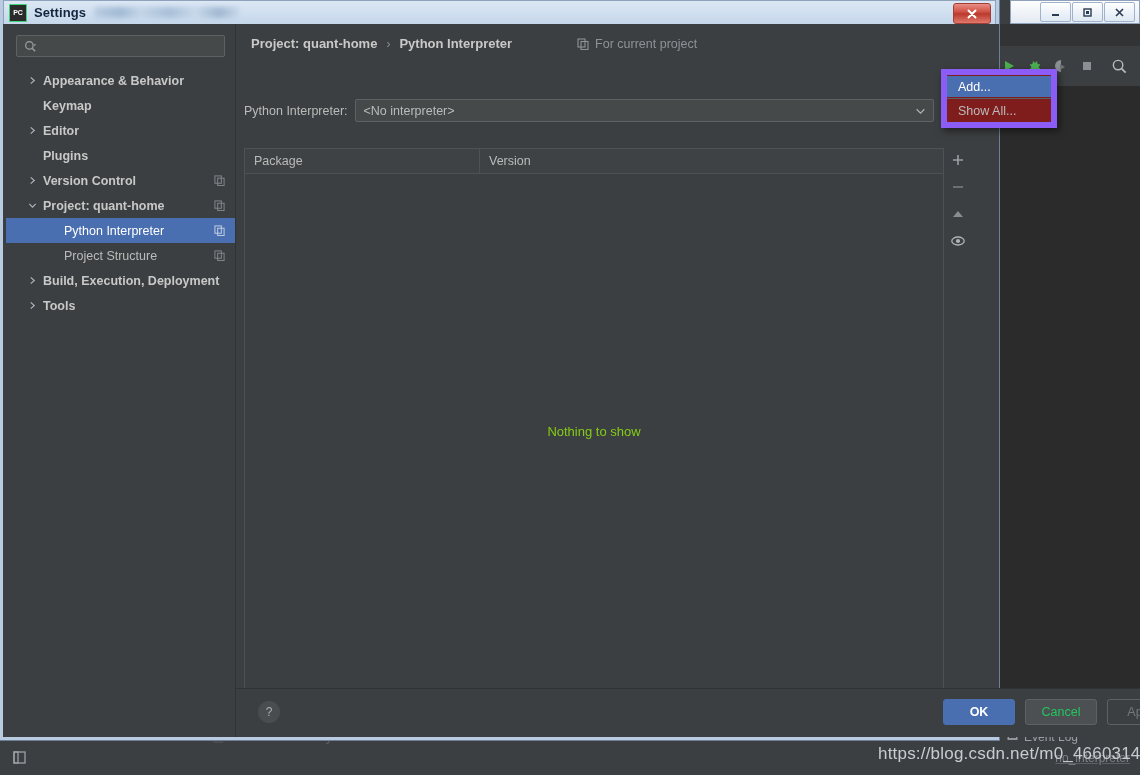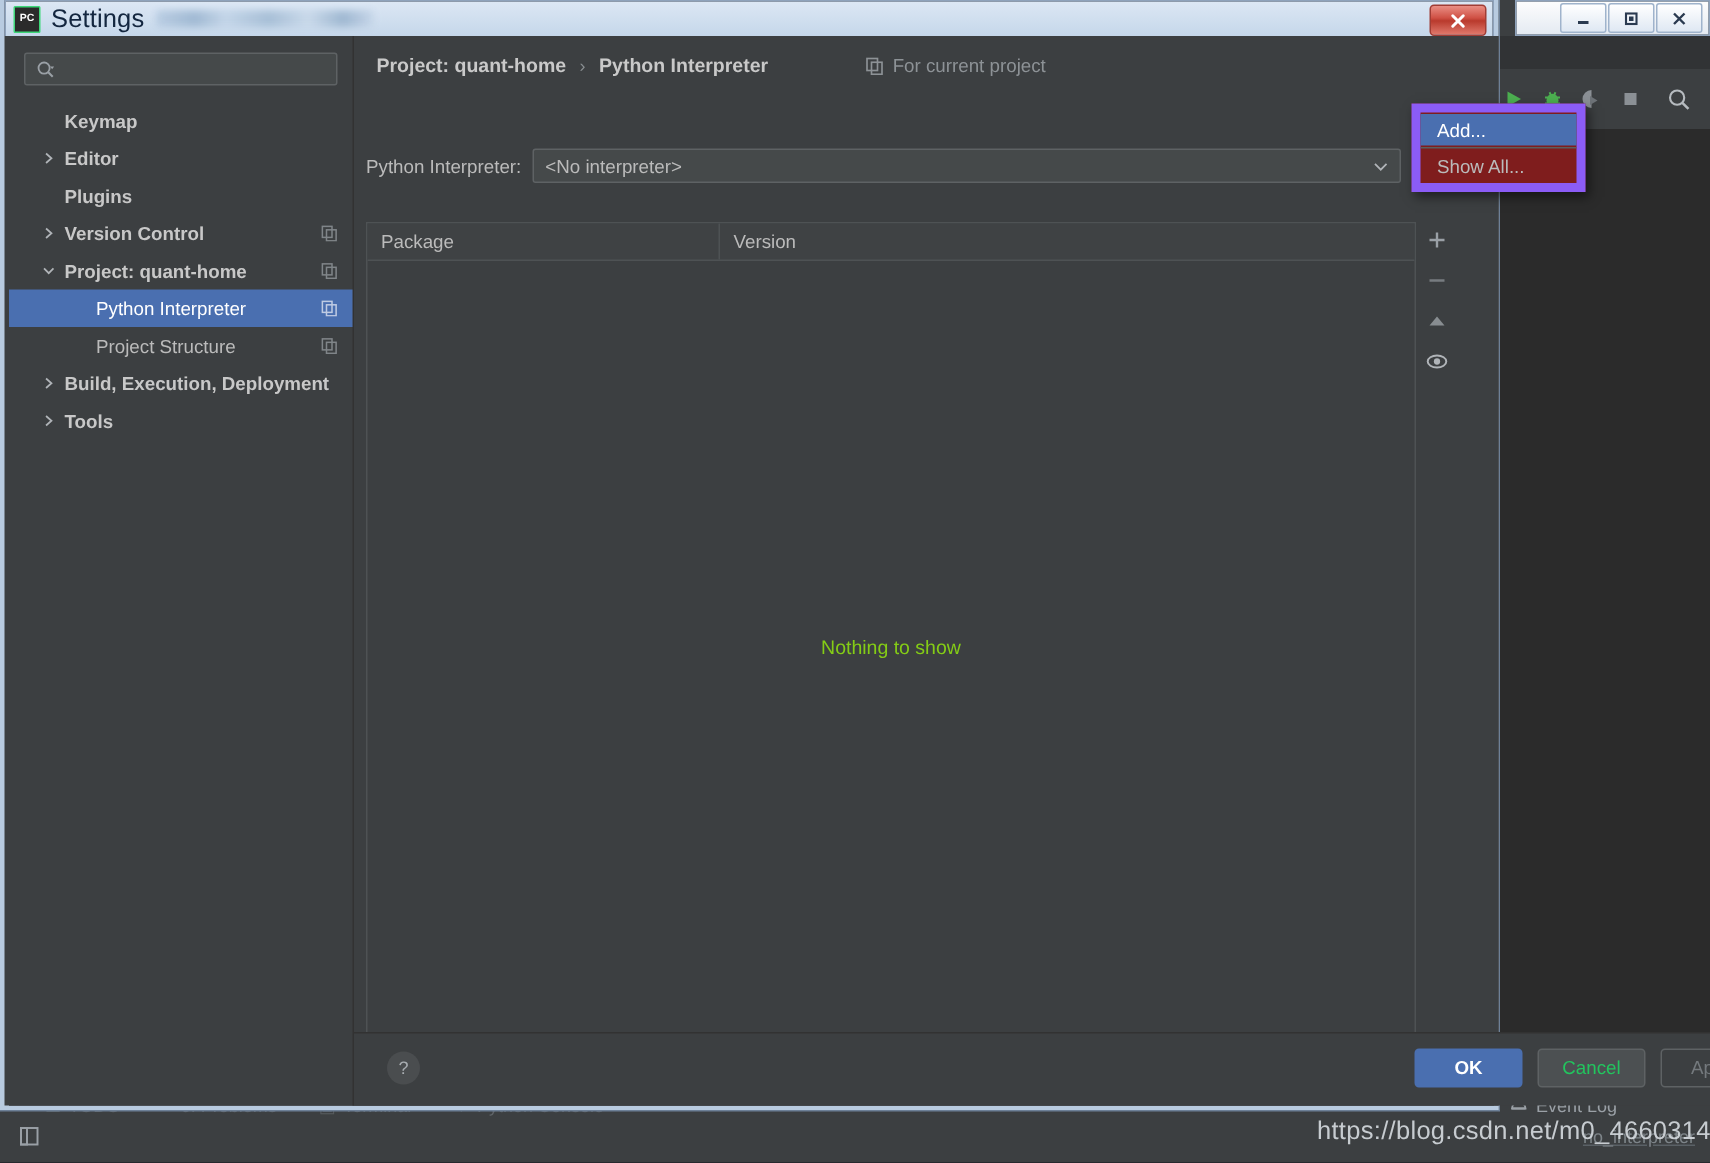--- a/index.html
+++ b/index.html
@@ -158,22 +158,23 @@
     color: #fff;
     font-size: 7px;
     font-weight: bold;
     font-family: "Liberation Sans", sans-serif;
     border-radius: 1px;
     margin-right: 7px;
     flex: none;
   }
   #dialog-title {
     color: #13263f;
-    font-size: 17px;
+    font-size: 13px;
     letter-spacing: 0.1px;
+    font-weight: bold;
   }
   #dialog-title-blur {
     margin-left: 8px;
     width: 145px;
     height: 11px;
     background: linear-gradient(90deg,#b9cde3 0%, #9fb8d2 18%, #c3d5e8 32%, #a6bed6 52%, #c9d9ea 70%, #9db6d0 86%, #c6d6e9 100%);
     filter: blur(2.4px);
     opacity: 0.95;
     border-radius: 2px;
   }
@@ -546,20 +547,26 @@
       <div id="search-box">
         <svg id="search-icon" viewBox="0 0 14 14">
           <circle cx="5.8" cy="5.8" r="4" fill="none" stroke="#9aa0a6" stroke-width="1.3"></circle>
           <path d="M8.8 8.8 L12 12" stroke="#9aa0a6" stroke-width="1.5"></path>
           <path d="M10.2 4.6 L13 4.6 L11.6 6.6 Z" fill="#9aa0a6"></path>
         </svg>
       </div>
 
       <div id="tree">
 
+        <div class="tree-row bold has-chevron">
+          <svg class="chevron" viewBox="0 0 10 10">
+              <path d="M3 1.5 L7 5 L3 8.5" fill="none" stroke="#b0b4b8" stroke-width="1.3"></path>
+            </svg>
+          <span class="tree-label">Appearance &amp; Behavior</span>
+        </div>
 
         <div class="tree-row bold">
           <span class="tree-label" style="margin-left:15px">Keymap</span>
         </div>
 
         <div class="tree-row bold has-chevron">
           <svg class="chevron" viewBox="0 0 10 10">
               <path d="M3 1.5 L7 5 L3 8.5" fill="none" stroke="#b0b4b8" stroke-width="1.3"></path>
             </svg>
           <span class="tree-label">Editor</span>

